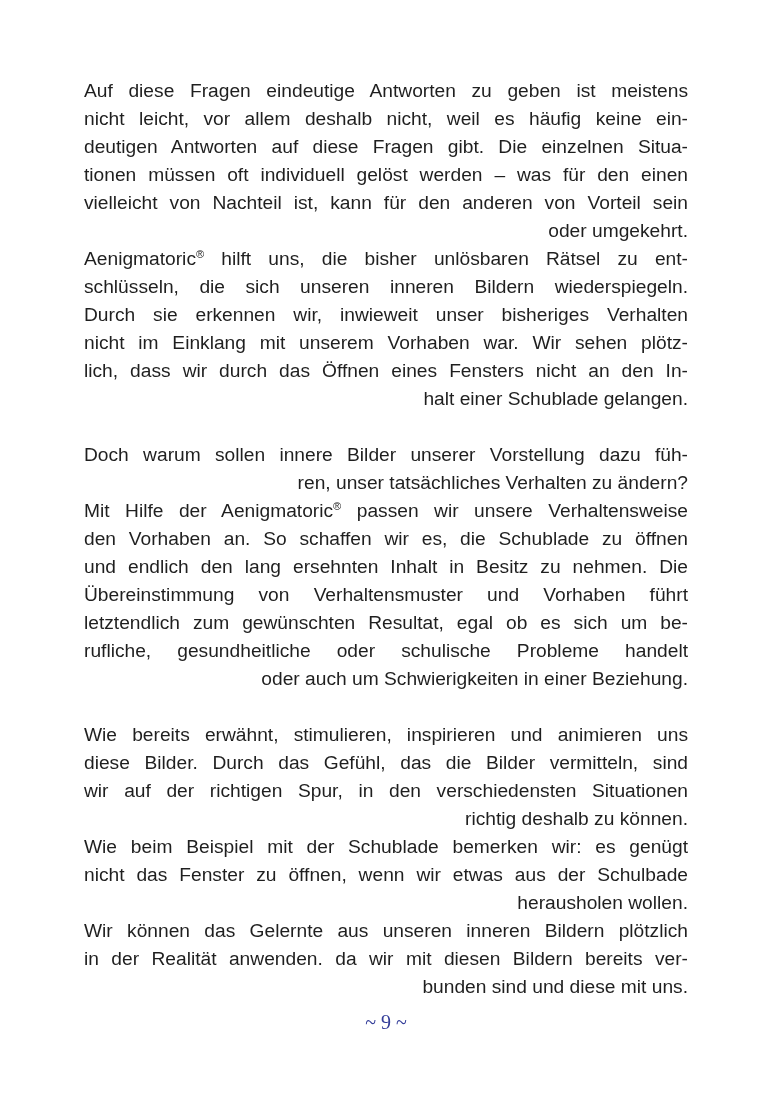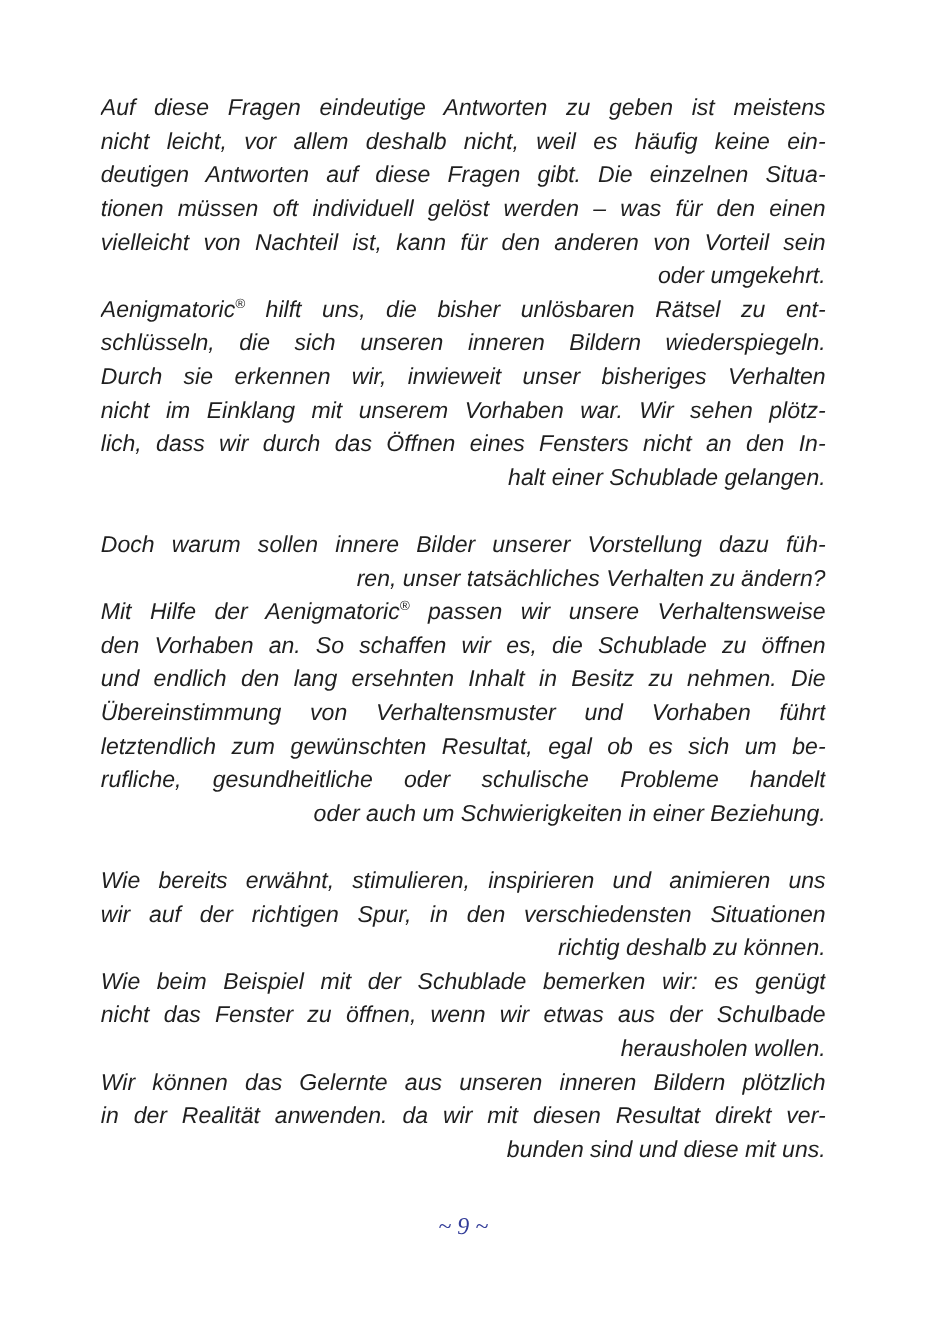--- a/index.html
+++ b/index.html
@@ -7,21 +7,20 @@
     padding: 0;
     background: #ffffff;
   }
   .page {
     position: relative;
     width: 773px;
     height: 1098px;
     background: var(--page-bg, #ffffff);
     overflow: hidden;
     font-family: "Liberation Sans", sans-serif;
-    font-style: italic;
   }
   .text-block {
     position: absolute;
     left: 84px;
     top: 77px;
     width: 604px;
     color: var(--text-color, #1f1f1f);
     font-size: 19.2px;
     line-height: 28px;
   }
@@ -84,28 +83,29 @@
         <div class="line">Mit Hilfe der Aenigmatoric<sup>®</sup> passen wir unsere Verhaltensweise</div>
         <div class="line">den Vorhaben an. So schaffen wir es, die Schublade zu öffnen</div>
         <div class="line">und endlich den lang ersehnten Inhalt in Besitz zu nehmen. Die</div>
         <div class="line">Übereinstimmung von Verhaltensmuster und Vorhaben führt</div>
         <div class="line">letztendlich zum gewünschten Resultat, egal ob es sich um be-</div>
         <div class="line">rufliche, gesundheitliche oder schulische Probleme handelt</div>
         <div class="line last">oder auch um Schwierigkeiten in einer Beziehung.</div>
       </div>
       <div class="paragraph space-before">
         <div class="line">Wie bereits erwähnt, stimulieren, inspirieren und animieren uns</div>
+        <div class="line">diese Bilder. Durch das Gefühl, das die Bilder vermitteln, sind</div>
         <div class="line">wir auf der richtigen Spur, in den verschiedensten Situationen</div>
         <div class="line last">richtig deshalb zu können.</div>
       </div>
       <div class="paragraph">
         <div class="line">Wie beim Beispiel mit der Schublade bemerken wir: es genügt</div>
         <div class="line">nicht das Fenster zu öffnen, wenn wir etwas aus der Schulbade</div>
         <div class="line last">herausholen wollen.</div>
       </div>
       <div class="paragraph">
         <div class="line">Wir können das Gelernte aus unseren inneren Bildern plötzlich</div>
-        <div class="line">in der Realität anwenden. da wir mit diesen Resultat direkt ver-</div>
+        <div class="line">in der Realität anwenden. da wir mit diesen Bildern bereits ver-</div>
         <div class="line last">bunden sind und diese mit uns.</div>
       </div>
     </div>
   <div class="footer">~ 9 ~</div>
 </div>
 
 </body></html>

